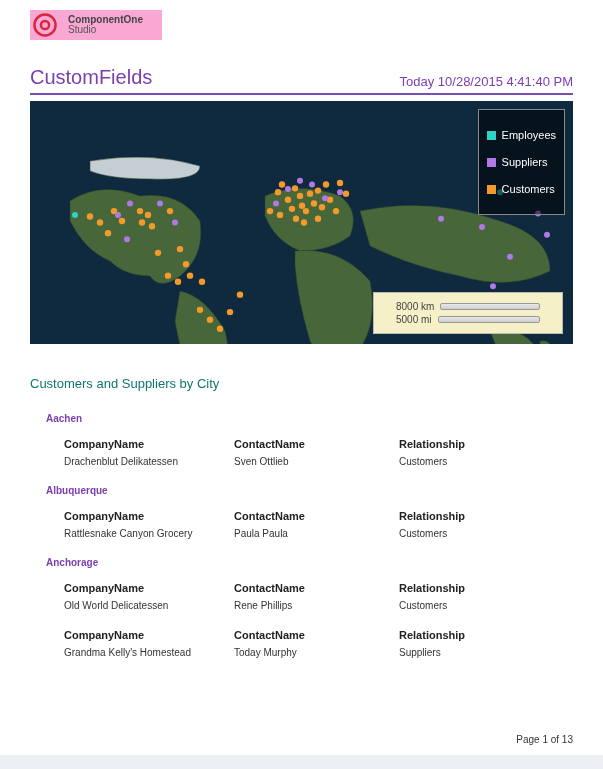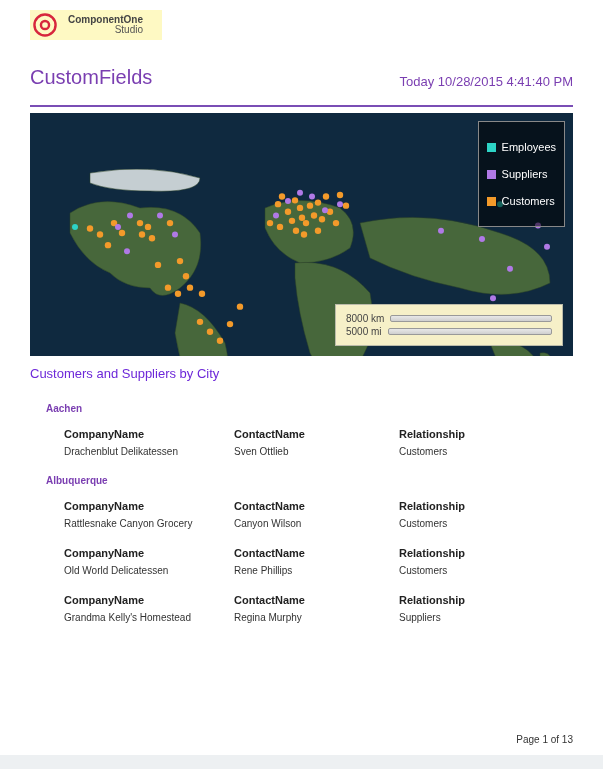--- a/index.html
+++ b/index.html
@@ -1,33 +1,33 @@
 <!DOCTYPE html>
 <html><head>
 <meta charset="utf-8">
 <style>
   * { box-sizing: border-box; margin: 0; padding: 0; }
   html, body { width: 603px; height: 769px; font-family: "Segoe UI", Arial, sans-serif; background: #fff; color: #333; }
   .page { width: 603px; height: 769px; position: relative; padding: 10px 30px 0 30px; }
-  .logo-block { display: flex; align-items: center; gap: 10px; background: #fef9c3; padding: 2px 6px 2px 2px; width: 132px; text-align: right; }
+  .logo-block { display: flex; align-items: center; gap: 10px; background: #f9a8d4; padding: 2px 6px 2px 2px; width: 132px; }
   .logo-circle { width: 26px; height: 26px; }
   .logo-text { display: flex; flex-direction: column; line-height: 1; font-size: 10px; color: #555; }
   .logo-text .top { font-weight: 600; color: #444; }
-  .header-row { display: flex; justify-content: space-between; align-items: flex-end; margin-top: 26px; border-bottom: 2px solid #7a4eb5; padding-bottom: 16px; gap: 45px; }
+  .header-row { display: flex; justify-content: space-between; align-items: flex-end; margin-top: 26px; border-bottom: 2px solid #7a4eb5; padding-bottom: 4px; gap: 45px; }
   .title { color: #7a3eb1; font-size: 20px; font-weight: 400; }
   .timestamp { color: #7a3eb1; font-size: 13px; }
   .map-wrap { margin-top: 6px; width: 100%; height: 243px; position: relative; overflow: hidden; }
   .map-svg { width: 100%; height: 100%; display: block; }
   .legend { position: absolute; top: 8px; right: 8px; background: rgba(0,0,0,0.55); border: 1px solid #888; padding: 4px 8px; font-size: 11px; color: #fff; }
   .legend .row { display: flex; align-items: center; gap: 6px; margin: 15px 0; }
   .legend .sq { width: 9px; height: 9px; display: inline-block; }
-  .scale { position: absolute; bottom: 10px; right: 10px; background: #f6f0c8; border: 1px solid #bba; padding: 6px 10px; font-size: 10px; color: #444; width: 228px; text-align: right; }
+  .scale { position: absolute; bottom: 10px; right: 10px; background: #f6f0c8; border: 1px solid #bba; padding: 6px 22px; font-size: 10px; color: #444; width: 190px; text-align: right; }
   .scale .srow { display: flex; align-items: center; gap: 6px; margin: 2px 0; }
   .scale .bar { flex: 1; height: 7px; background: linear-gradient(#e8e8e8,#cfcfcf); border: 1px solid #999; border-radius: 2px; }
-  .section-title { color: #6d28d9; font-size: 13px; margin-top: 10px; }
+  .section-title { color: #0f766e; font-size: 13px; margin-top: 32px; }
   .groups { margin-top: 22px; padding-left: 16px; }
   .group { margin-bottom: 14px; }
   .city { color: #7a3eb1; font-weight: 700; font-size: 10px; margin-bottom: 14px; }
   .cols { display: grid; grid-template-columns: 170px 165px 140px; padding-left: 18px; }
   .colhead { font-weight: 700; font-size: 11px; color: #222; margin-bottom: 6px; }
   .cell { font-size: 10px; color: #333; margin-bottom: 4px; }
   .footer { position: absolute; right: 30px; bottom: 24px; font-size: 10px; color: #333; }
   .bottom-bar { position: absolute; left: 0; right: 0; bottom: 0; height: 14px; background: #edf0f2; }
 </style>
 </head>
@@ -184,45 +184,46 @@
       </div>
       <div class="group">
         <div class="city">Albuquerque</div>
         <div class="cols">
           <div class="colhead">CompanyName</div>
           <div class="colhead">ContactName</div>
           <div class="colhead">Relationship</div>
         </div>
         <div class="cols">
           <div class="cell">Rattlesnake Canyon Grocery</div>
-          <div class="cell">Canyon Wilson</div>
+          <div class="cell">Paula Paula</div>
           <div class="cell">Customers</div>
         </div>
       </div>
       <div class="group">
+        <div class="city">Anchorage</div>
         <div class="cols">
           <div class="colhead">CompanyName</div>
           <div class="colhead">ContactName</div>
           <div class="colhead">Relationship</div>
         </div>
         <div class="cols">
           <div class="cell">Old World Delicatessen</div>
           <div class="cell">Rene Phillips</div>
           <div class="cell">Customers</div>
         </div>
       </div>
       <div class="group">
         <div class="cols">
           <div class="colhead">CompanyName</div>
           <div class="colhead">ContactName</div>
           <div class="colhead">Relationship</div>
         </div>
         <div class="cols">
           <div class="cell">Grandma Kelly's Homestead</div>
-          <div class="cell">Regina Murphy</div>
+          <div class="cell">Today Murphy</div>
           <div class="cell">Suppliers</div>
         </div>
       </div>
     </div>
 
   <div class="footer">Page 1 of 13</div>
   <div class="bottom-bar"></div>
 </div>
 
 </body></html>

